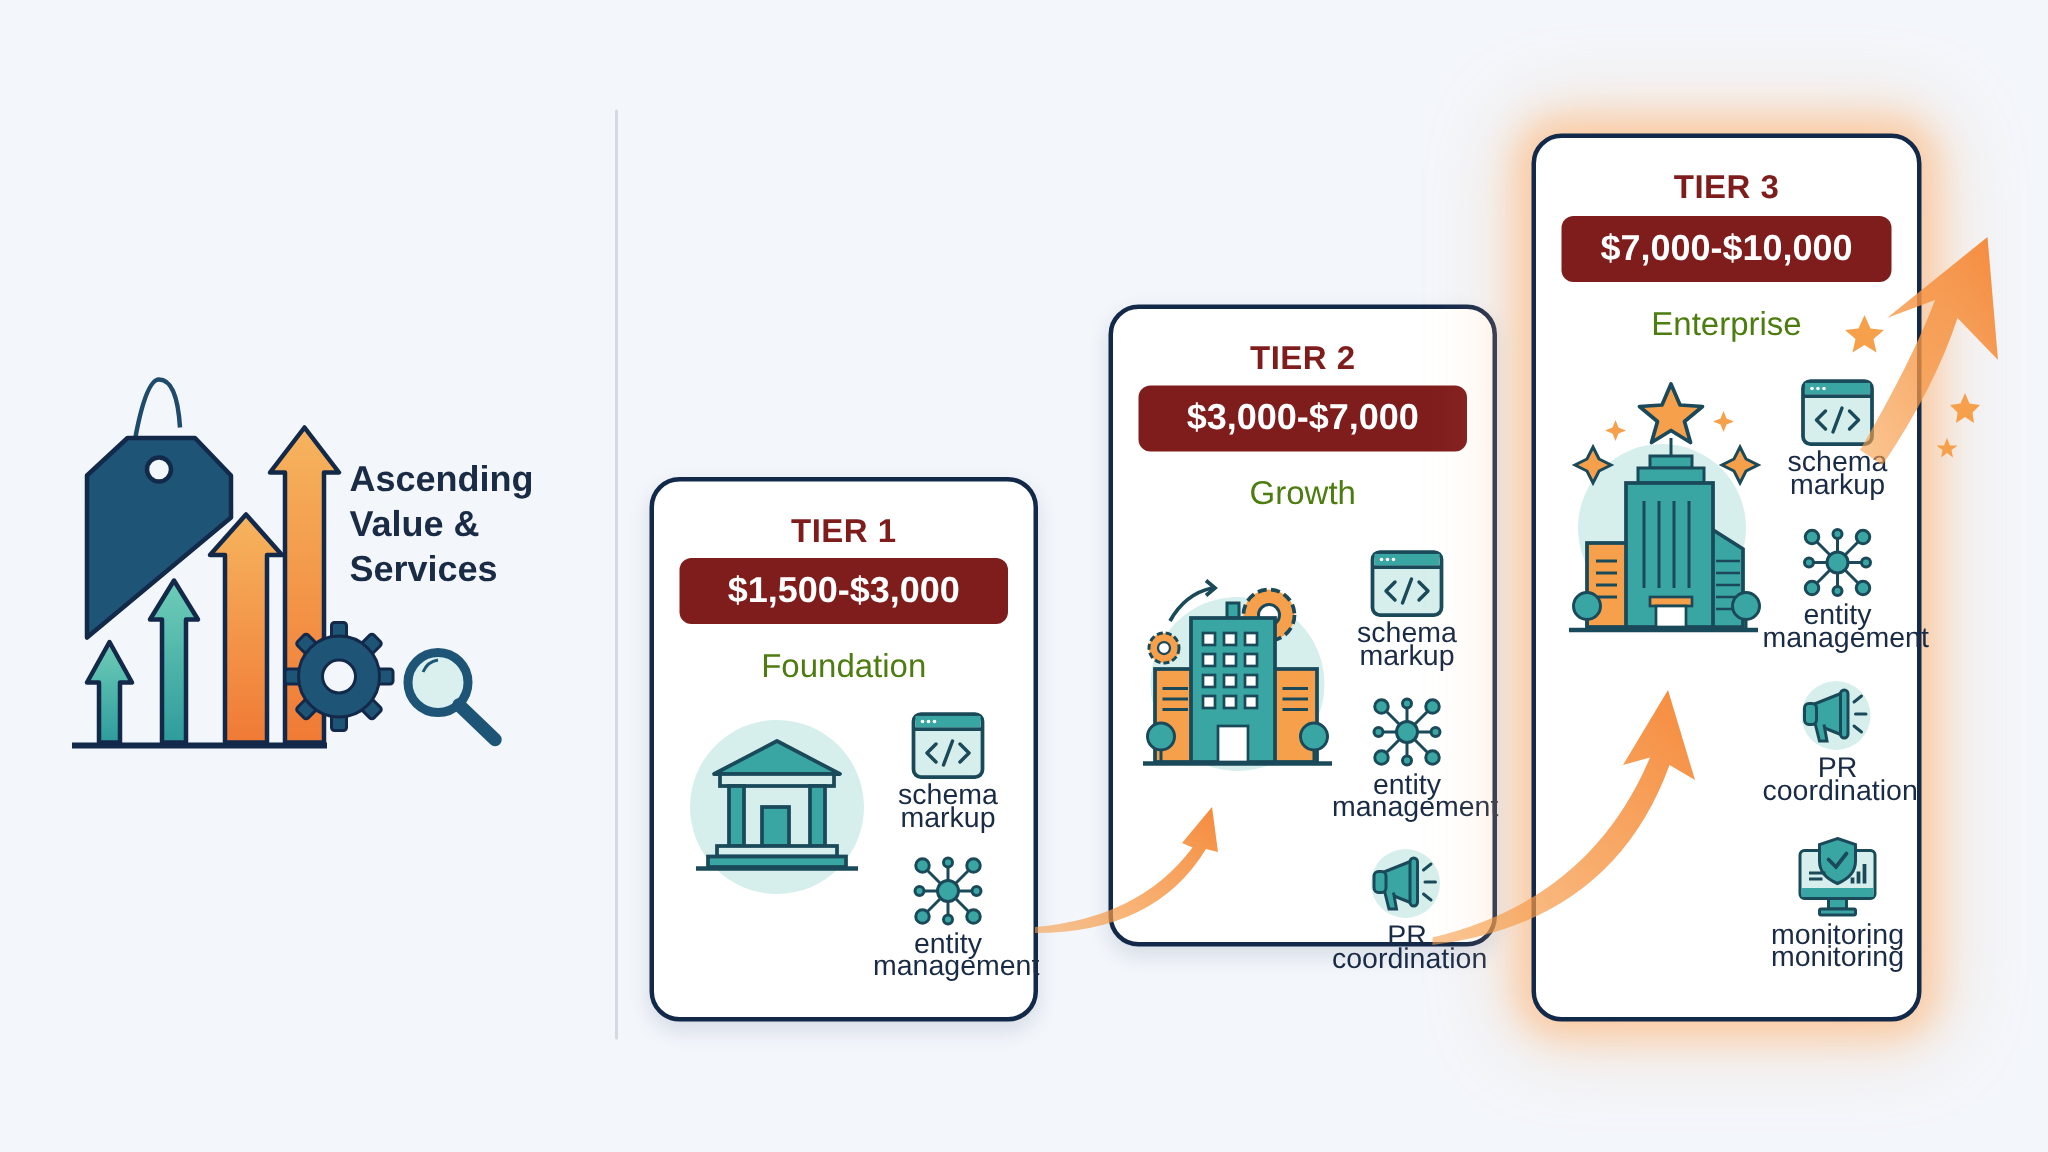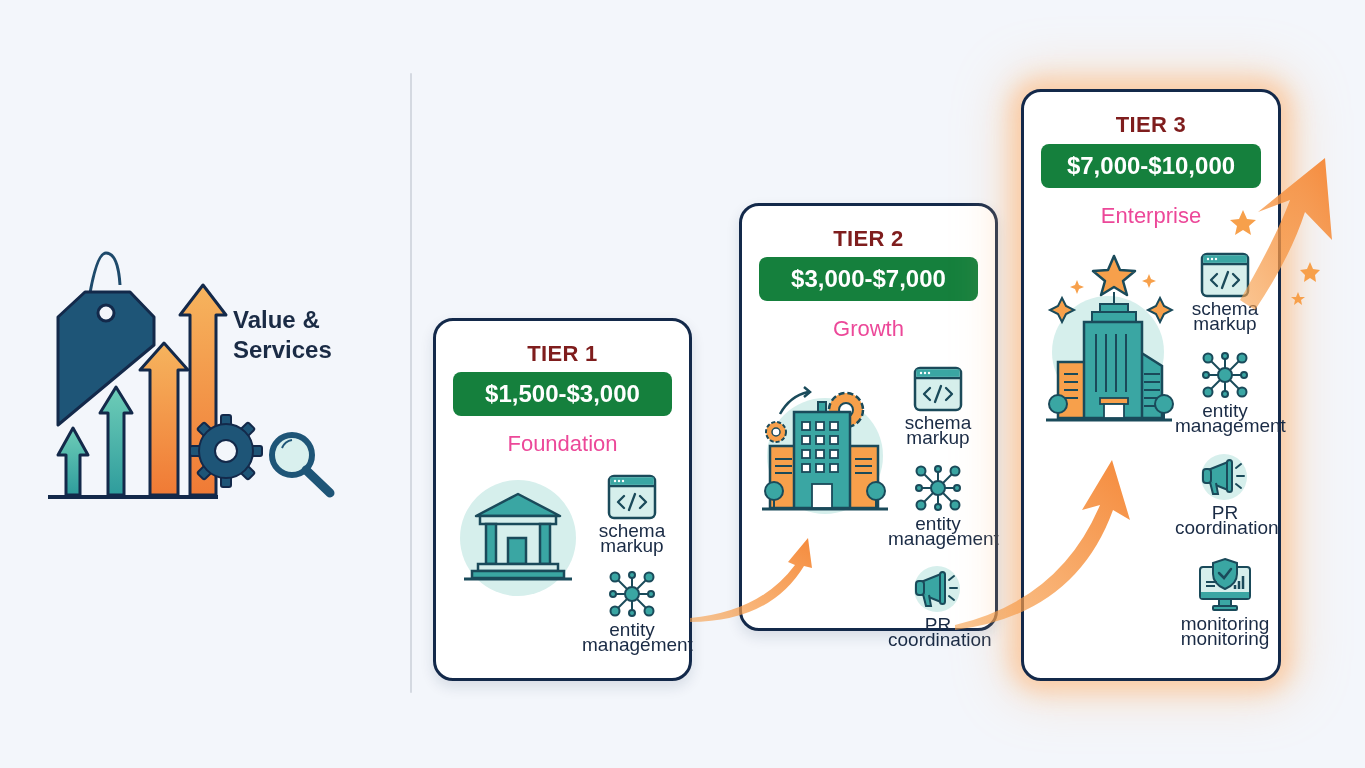--- a/index.html
+++ b/index.html
@@ -29,26 +29,26 @@
   .card.t1 { left: 433px; top: 318px; width: 259px; height: 363px; }
   .card.t2 { left: 739px; top: 203px; width: 259px; height: 428px; }
   .card.t3 { left: 1021px; top: 89px; width: 260px; height: 592px;
     box-shadow: 0 0 22px 10px rgba(255,170,100,0.45), 0 0 50px 18px rgba(255,190,130,0.35); }
   .tier-label {
     position: absolute; left: 0; right: 0; text-align: center;
     font-size: 22px; font-weight: 700; color: #7f1d1d; letter-spacing: 0.3px;
   }
   .price-pill {
     position: absolute; left: 17px; right: 17px; height: 44px;
-    background: #15803d; border-radius: 8px; color: #fff;
+    background: #7f1d1d; border-radius: 8px; color: #fff;
     font-size: 24px; font-weight: 700; text-align: center; line-height: 44px;
   }
   .tier-name {
     position: absolute; left: 0; right: 0; text-align: center;
-    font-size: 22px; font-weight: 400; color: #ec4899;
+    font-size: 22px; font-weight: 400; color: #4d7c0f;
   }
   .svc {
     position: absolute; width: 100px; text-align: center;
   }
   .svc svg { display: block; margin: 0 auto; }
   .svc-label {
     display: block; font-size: 19px; line-height: 15px; color: #1a2b45; margin-top: 3px;
   }
   .illus { position: absolute; }
   .arrow-layer { position: absolute; left: 0; top: 0; pointer-events: none; }
@@ -98,20 +98,21 @@
       <circle r="11" fill="#f3f6fb" stroke="#13294a" stroke-width="2"></circle>
     </g>
 
     <g>
       <circle cx="252" cy="210" r="20" fill="#d9f0ee" stroke="#1e5577" stroke-width="6"></circle>
       <path d="M242 203 Q245 196 252 195" fill="none" stroke="#1e5577" stroke-width="2"></path>
       <line x1="266" y1="225" x2="290" y2="248" stroke="#1e5577" stroke-width="9" stroke-linecap="round"></line>
     </g>
   </svg>
   <div class="hero-title">
+    <div>Ascending</div>
     <div>Value &amp;</div>
     <div>Services</div>
   </div>
 </div>
 
 <div class="divider"></div>
 
 <svg width="0" height="0" style="position:absolute">
   <defs>
     <symbol id="ic-code" viewBox="0 0 50 46">

